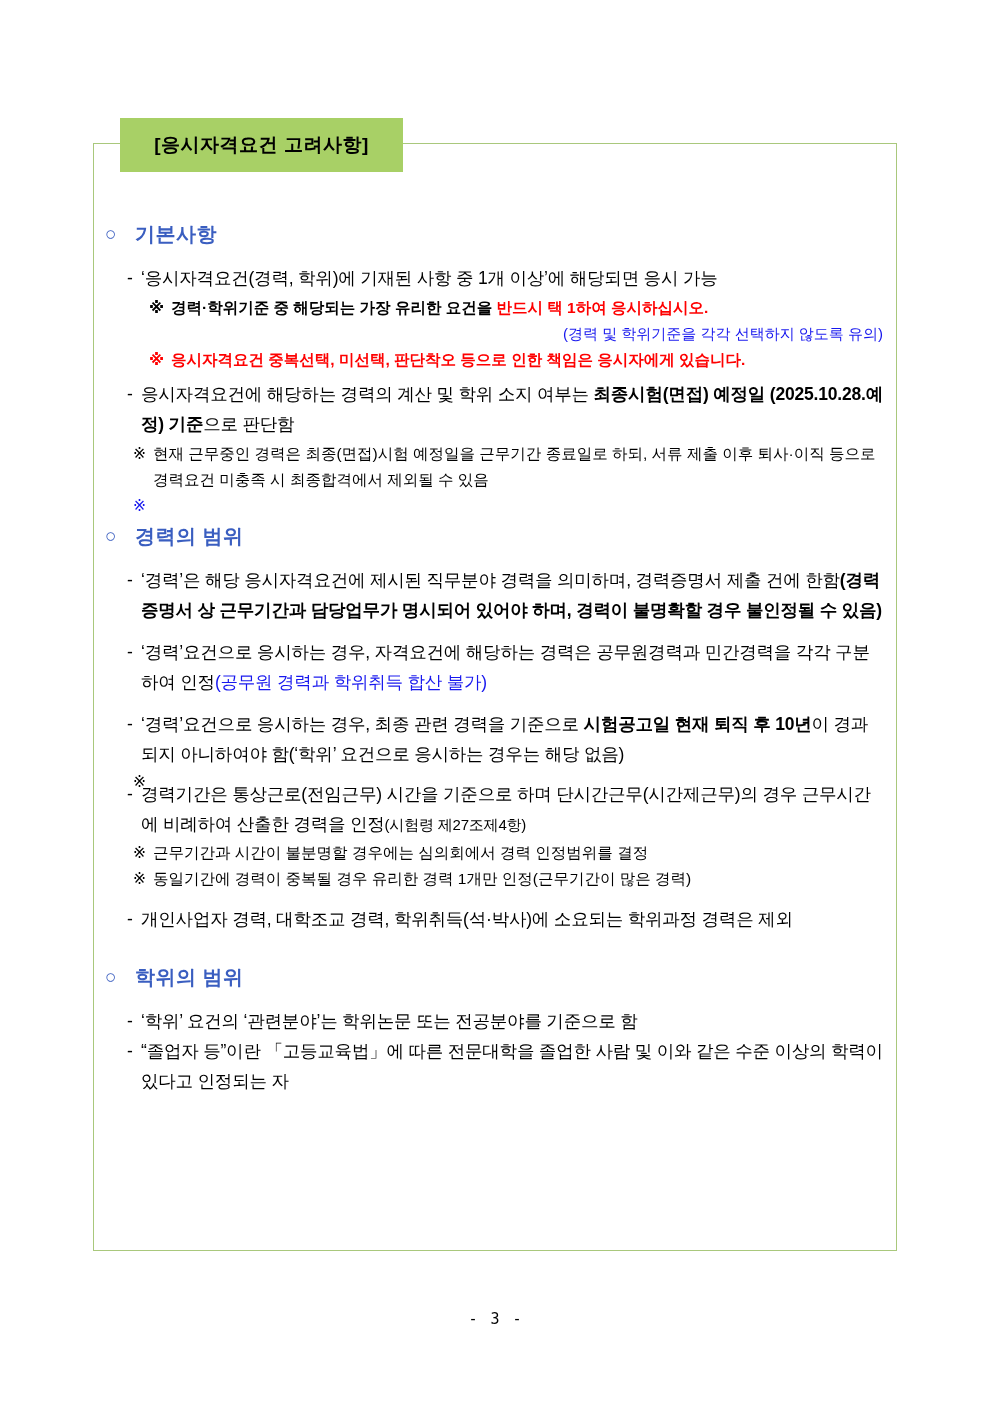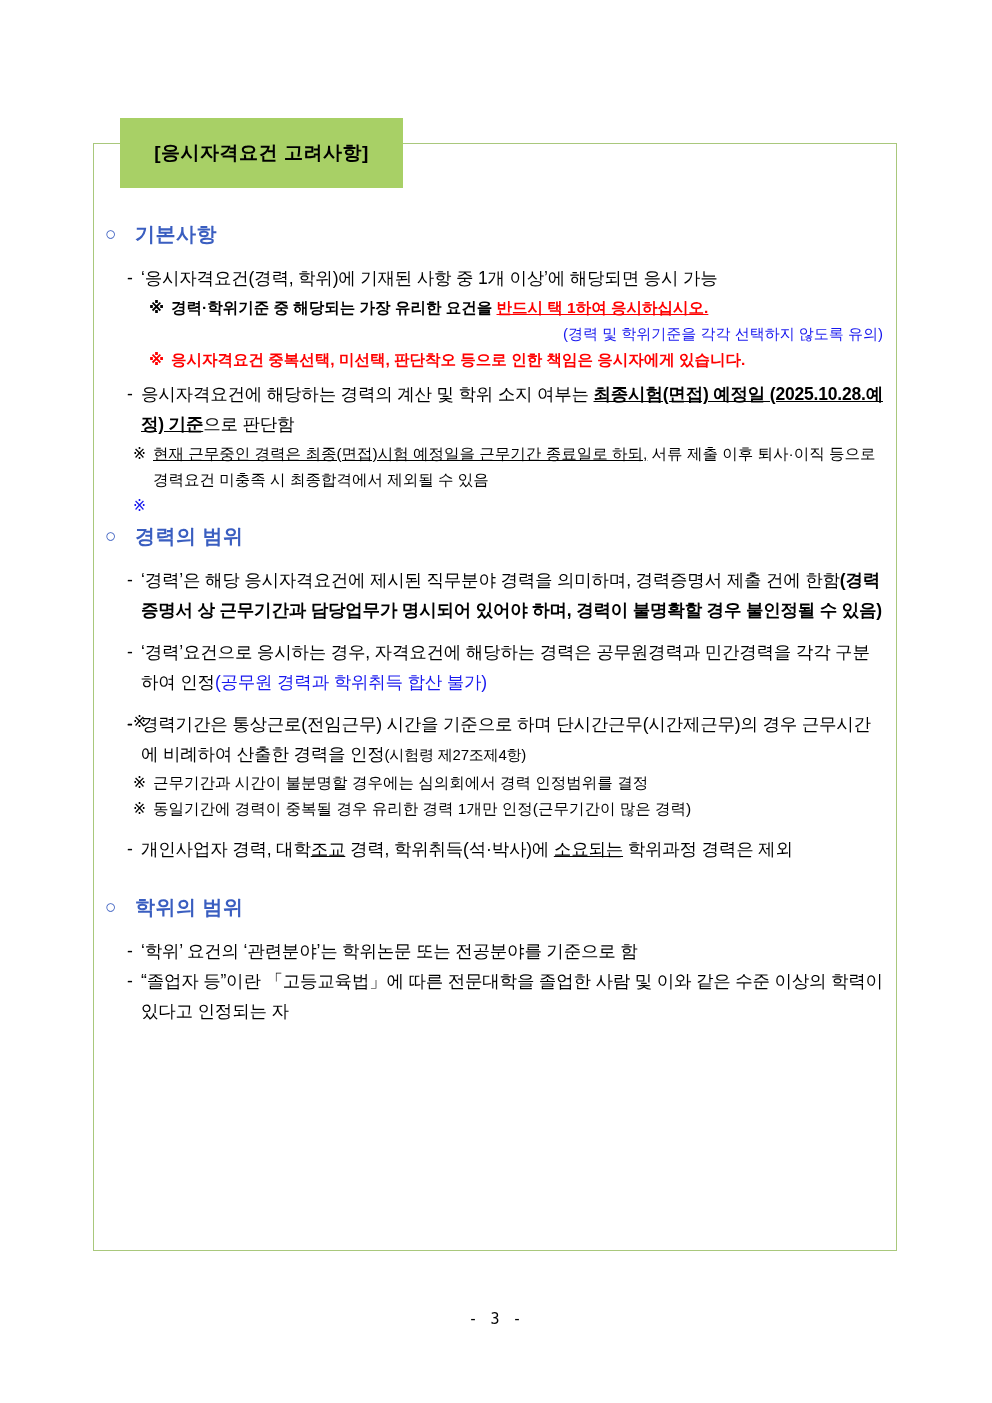--- a/index.html
+++ b/index.html
@@ -16,21 +16,21 @@
     width:992px;height:1403px;position:relative;overflow:hidden;
     font-family:"Liberation Sans","DejaVu Sans",sans-serif;
     color:var(--ink);
   }
   .content-box{
     position:absolute;left:93px;top:143px;width:804px;height:1108px;
     border:1.6px solid var(--border-green);
     background:#ffffff;
   }
   .title-box{
-    position:absolute;left:120px;top:118px;width:283px;height:70px;
+    position:absolute;left:120px;top:118px;width:283px;height:54px;
     background:var(--title-green);
     display:flex;align-items:center;justify-content:center;
     font-size:19px;font-weight:bold;color:#000;
     z-index:2;letter-spacing:0.5px;
   }
   .box-content{
     position:absolute;left:93px;top:143px;width:804px;height:1108px;
     padding:58px 14px 0 12px;
     z-index:1;
   }
@@ -50,21 +50,21 @@
   .it-note2{font-size:15.5px;line-height:26px;padding-left:48px;}
   .it-note2 .mk{left:28px;}
   .it-paren{font-size:15px;line-height:26px;padding-left:66px;text-align:right;}
   .g-first{margin-top:16px;}
   .g-para{margin-top:12px;}
   .g-md{margin-top:10px;}
   .g-mid{margin-top:6px;}
   .g-tight{margin-top:2px;}
   .g-none{margin-top:0;}
   .seg-b{font-weight:bold;}
-  .seg-u{text-decoration:underline;}
+  .seg-u{}
   .seg-red{color:var(--red);}
   .seg-blue{color:var(--body-blue);}
   .seg-sm{font-size:15px;}
   .page-footer{
     position:absolute;left:0;top:1310px;width:100%;
     text-align:center;font-size:15px;color:#000;
     font-family:"DejaVu Sans Mono","Liberation Mono",monospace;
     letter-spacing:2px;
   }
 </style>
@@ -85,21 +85,21 @@
       <div class="it it-paren g-none"><span class="ct"><span class="seg seg-blue">(경력 및 학위기준을 각각 선택하지 않도록 유의)</span></span></div>
       <div class="it it-note1 g-none"><span class="mk seg-red seg-b">※</span><span class="ct"><span class="seg seg-b seg-red">응시자격요건 중복선택, 미선택, 판단착오 등으로 인한 책임은 응시자에게 있습니다.</span></span></div>
       <div class="it it-dash g-mid"><span class="mk">-</span><span class="ct"><span class="seg">응시자격요건에 해당하는 경력의 계산 및 학위 소지 여부는 </span><span class="seg seg-b seg-u">최종시험(면접) 예정일 (2025.10.28.예정) 기준</span><span class="seg">으로 판단함</span></span></div>
       <div class="it it-note2 g-tight"><span class="mk">※</span><span class="ct"><span class="seg seg-u">현재 근무중인 경력은 최종(면접)시험 예정일을 근무기간 종료일로 하되,</span><span class="seg"> 서류 제출 이후 퇴사·이직 등으로 경력요건 미충족 시 최종합격에서 제외될 수 있음</span></span></div>
       <div class="it it-note2 g-none"><span class="mk seg-blue">※</span></div>
     </div>
     <div class="section">
       <div class="sec-h"><span class="mk">○</span><span>경력의 범위</span></div>
       <div class="it it-dash g-first"><span class="mk">-</span><span class="ct"><span class="seg">‘경력’은 해당 응시자격요건에 제시된 직무분야 경력을 의미하며, 경력증명서 제출 건에 한함</span><span class="seg seg-b">(경력증명서 상 근무기간과 담당업무가 명시되어 있어야 하며, 경력이 불명확할 경우 불인정될 수 있음)</span></span></div>
       <div class="it it-dash g-para"><span class="mk">-</span><span class="ct"><span class="seg">‘경력’요건으로 응시하는 경우, 자격요건에 해당하는 경력은 공무원경력과 민간경력을 각각 구분하여 인정</span><span class="seg seg-blue">(공무원 경력과 학위취득 합산 불가)</span></span></div>
-      <div class="it it-dash g-para"><span class="mk">-</span></div>
+      <div class="it it-dash g-para"><span class="mk">-</span><span class="ct"><span class="seg">‘경력’요건으로 응시하는 경우, 최종 관련 경력을 기준으로 </span><span class="seg seg-b">시험공고일 현재 퇴직 후 10년</span><span class="seg">이 경과 되지 아니하여야 함(‘학위’ 요건으로 응시하는 경우는 해당 없음)</span></span></div>
       <div class="it it-note2 g-none"><span class="mk">※</span></div>
       <div class="it it-dash g-md"><span class="mk">-</span><span class="ct"><span class="seg">경력기간은 통상근로(전임근무) 시간을 기준으로 하며 단시간근무(시간제근무)의 경우 근무시간에 비례하여 산출한 경력을 인정</span><span class="seg seg-sm">(시험령 제27조제4항)</span></span></div>
       <div class="it it-note2 g-none"><span class="mk">※</span><span class="ct"><span class="seg">근무기간과 시간이 불분명할 경우에는 심의회에서 경력 인정범위를 결정</span></span></div>
       <div class="it it-note2 g-none"><span class="mk">※</span><span class="ct"><span class="seg">동일기간에 경력이 중복될 경우 유리한 경력 1개만 인정(근무기간이 많은 경력)</span></span></div>
       <div class="it it-dash g-para"><span class="mk">-</span><span class="ct"><span class="seg">개인사업자 경력, 대학</span><span class="seg seg-u">조교</span><span class="seg"> 경력, 학위취득(석·박사)에 </span><span class="seg seg-u">소요되는</span><span class="seg"> 학위과정 경력은 제외</span></span></div>
     </div>
     <div class="section">
       <div class="sec-h"><span class="mk">○</span><span>학위의 범위</span></div>
       <div class="it it-dash g-first"><span class="mk">-</span><span class="ct"><span class="seg">‘학위’ 요건의 ‘관련분야’는 학위논문 또는 전공분야를 기준으로 함</span></span></div>
       <div class="it it-dash g-none"><span class="mk">-</span><span class="ct"><span class="seg">“졸업자 등”이란 「고등교육법」에 따른 전문대학을 졸업한 사람 및 이와 같은 수준 이상의 학력이 있다고 인정되는 자</span></span></div>

